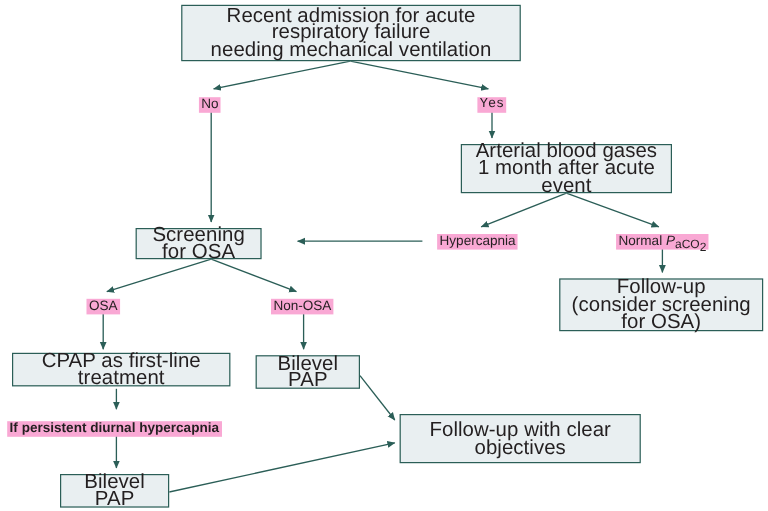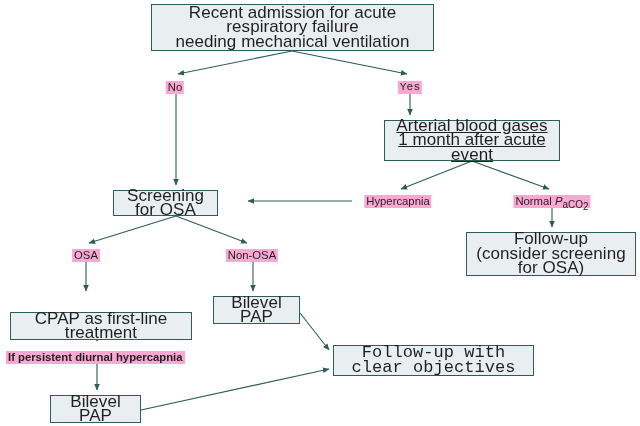--- a/index.html
+++ b/index.html
@@ -113,43 +113,43 @@
     <path d="M 300,313 L 329,350" stroke="#2b5e57" stroke-width="1.1" fill="none" marker-end="url(#arrowhead)"></path>
 
     <path d="M 141,410 L 329,369" stroke="#2b5e57" stroke-width="1.1" fill="none" marker-end="url(#arrowhead)"></path>
   </svg>
 
   <div class="node-box" style="left:151px; top:4px; width:283px; height:47px;">
     <span class="node-text">Recent admission for acute respiratory failure
 needing mechanical ventilation</span>
   </div>
 
-  <div class="node-box" style="left:384px; top:120px; width:176px; height:41px;text-decoration:underline;">
+  <div class="node-box" style="left:384px; top:120px; width:176px; height:41px;">
     <span class="node-text">Arterial blood gases
 1 month after acute event</span>
   </div>
 
   <div class="node-box" style="left:113px; top:190px; width:105px; height:26px;">
     <span class="node-text">Screening for OSA</span>
   </div>
 
   <div class="node-box" style="left:466px; top:232px; width:170px; height:44px;">
     <span class="node-text">Follow-up
 (consider screening for OSA)</span>
   </div>
 
-  <div class="node-box" style="left:10px; top:312px; width:182px; height:28px;">
+  <div class="node-box" style="left:10px; top:294px; width:182px; height:28px;">
     <span class="node-text">CPAP as first-line treatment</span>
   </div>
 
   <div class="node-box" style="left:213px; top:296px; width:87px; height:28px;">
     <span class="node-text">Bilevel PAP</span>
   </div>
 
-  <div class="node-box" style="left:333px; top:345px; width:201px; height:31px;font-family:Liberation Mono, monospace;">
+  <div class="node-box" style="left:333px; top:345px; width:201px; height:41px;">
     <span class="node-text">Follow-up with clear objectives</span>
   </div>
 
   <div class="node-box" style="left:50px; top:395px; width:91px; height:28px;">
     <span class="node-text">Bilevel PAP</span>
   </div>
 
   <div class="edge-label center" style="left:175px; top:81px;">No</div>
 
   <div class="edge-label center" style="left:410px; top:81px;font-family:Liberation Mono, monospace;">Yes</div>

